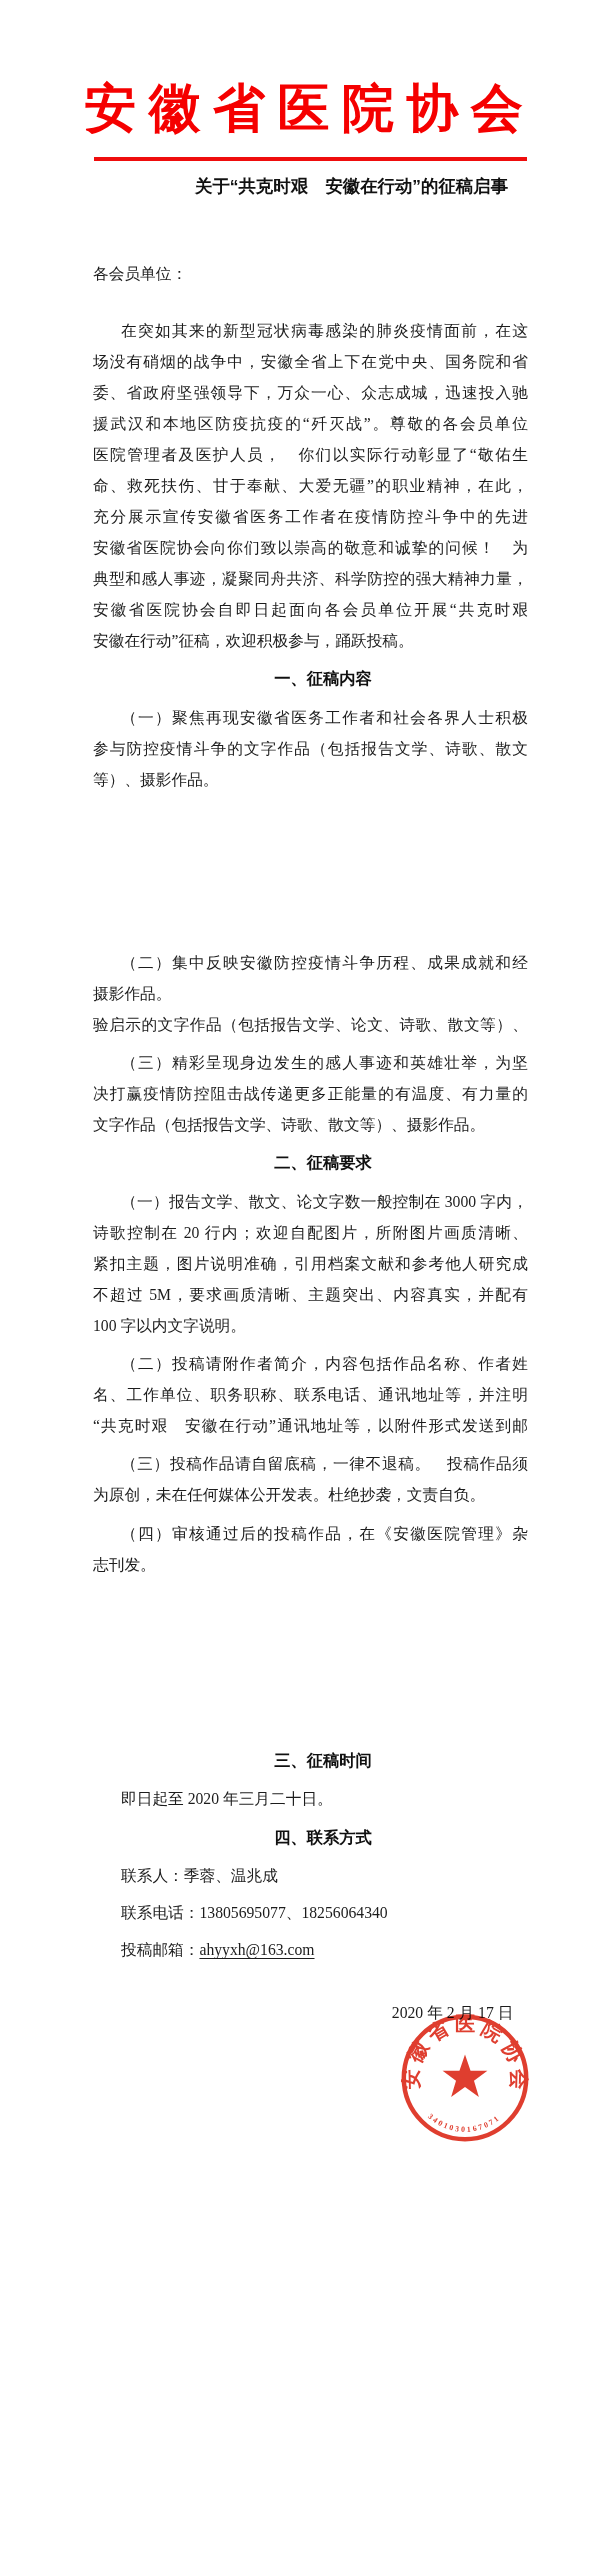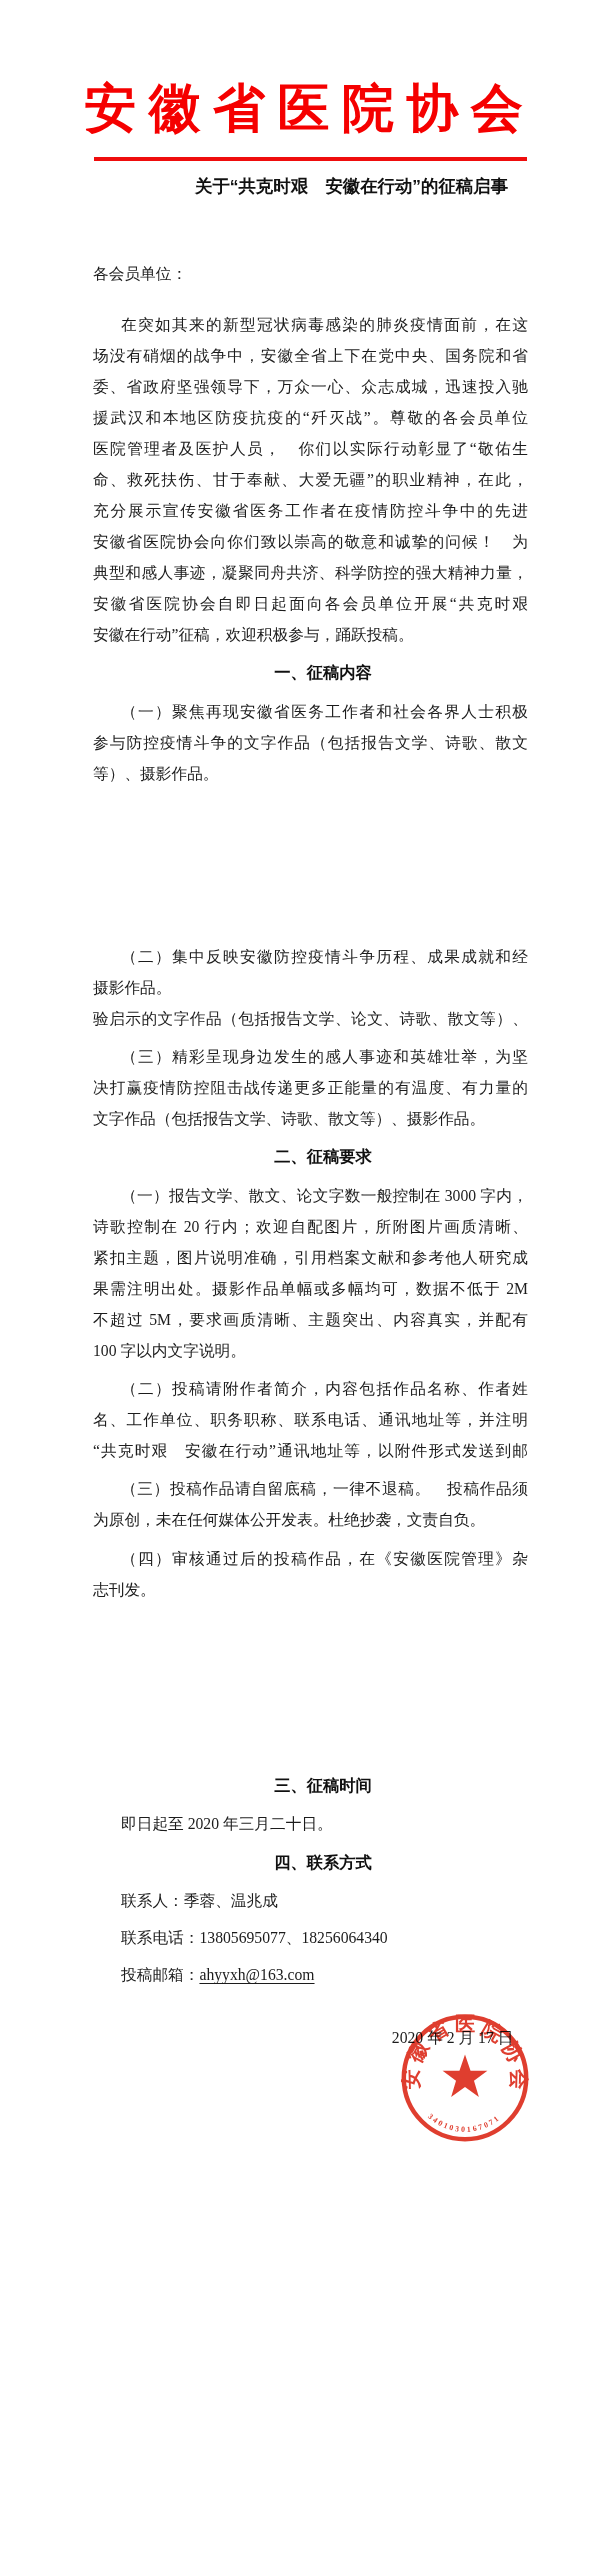--- a/index.html
+++ b/index.html
@@ -21,21 +21,21 @@
     font-size:17.4px;line-height:22.5px;font-weight:700;color:#111;padding-left:48px;
   }
   .content{position:absolute;top:258px;left:93px;width:435px;}
   .ln{
     font-size:15.7px;line-height:31px;color:#1c1c1c;
     text-align:justify;text-align-last:justify;white-space:nowrap;
   }
   .ln.last{text-align-last:left;}
   .ln.first{text-indent:28px;}
   .para{margin-bottom:7.3px;}
-  .salutation{margin-bottom:20px;}
+  .salutation{margin-bottom:26px;}
   .heading{
     font-size:16.3px;line-height:31px;font-weight:700;color:#101010;
     font-family:"Liberation Sans","DejaVu Sans",sans-serif;
     padding-left:25px;margin-bottom:7.3px;text-align:center;white-space:nowrap;
   }
   .gap-page1{height:145px;}
   .gap-page2{height:158px;}
   .contact .ln{margin-bottom:6.2px;}
   .email-link{text-decoration:underline;text-underline-offset:3.4px;}
   .date-line{
@@ -96,21 +96,20 @@
       <div class="ln">决打赢疫情防控阻击战传递更多正能量的有温度、有力量的</div>
       <div class="ln last">文字作品（包括报告文学、诗歌、散文等）、摄影作品。</div>
     </div>
 
     <div class="heading">二、征稿要求</div>
 
     <div class="para">
       <div class="ln first">（一）报告文学、散文、论文字数一般控制在 3000 字内，</div>
       <div class="ln">诗歌控制在 20 行内；欢迎自配图片，所附图片画质清晰、</div>
       <div class="ln">紧扣主题，图片说明准确，引用档案文献和参考他人研究成</div>
-      <div class="ln">果需注明出处。摄影作品单幅或多幅均可，数据不低于 2M</div>
       <div class="ln">不超过 5M，要求画质清晰、主题突出、内容真实，并配有</div>
       <div class="ln last">100 字以内文字说明。</div>
     </div>
 
     <div class="para">
       <div class="ln first">（二）投稿请附作者简介，内容包括作品名称、作者姓</div>
       <div class="ln">名、工作单位、职务职称、联系电话、通讯地址等，并注明</div>
       <div class="ln">“共克时艰　安徽在行动”通讯地址等，以附件形式发送到邮</div>
     </div>
 

